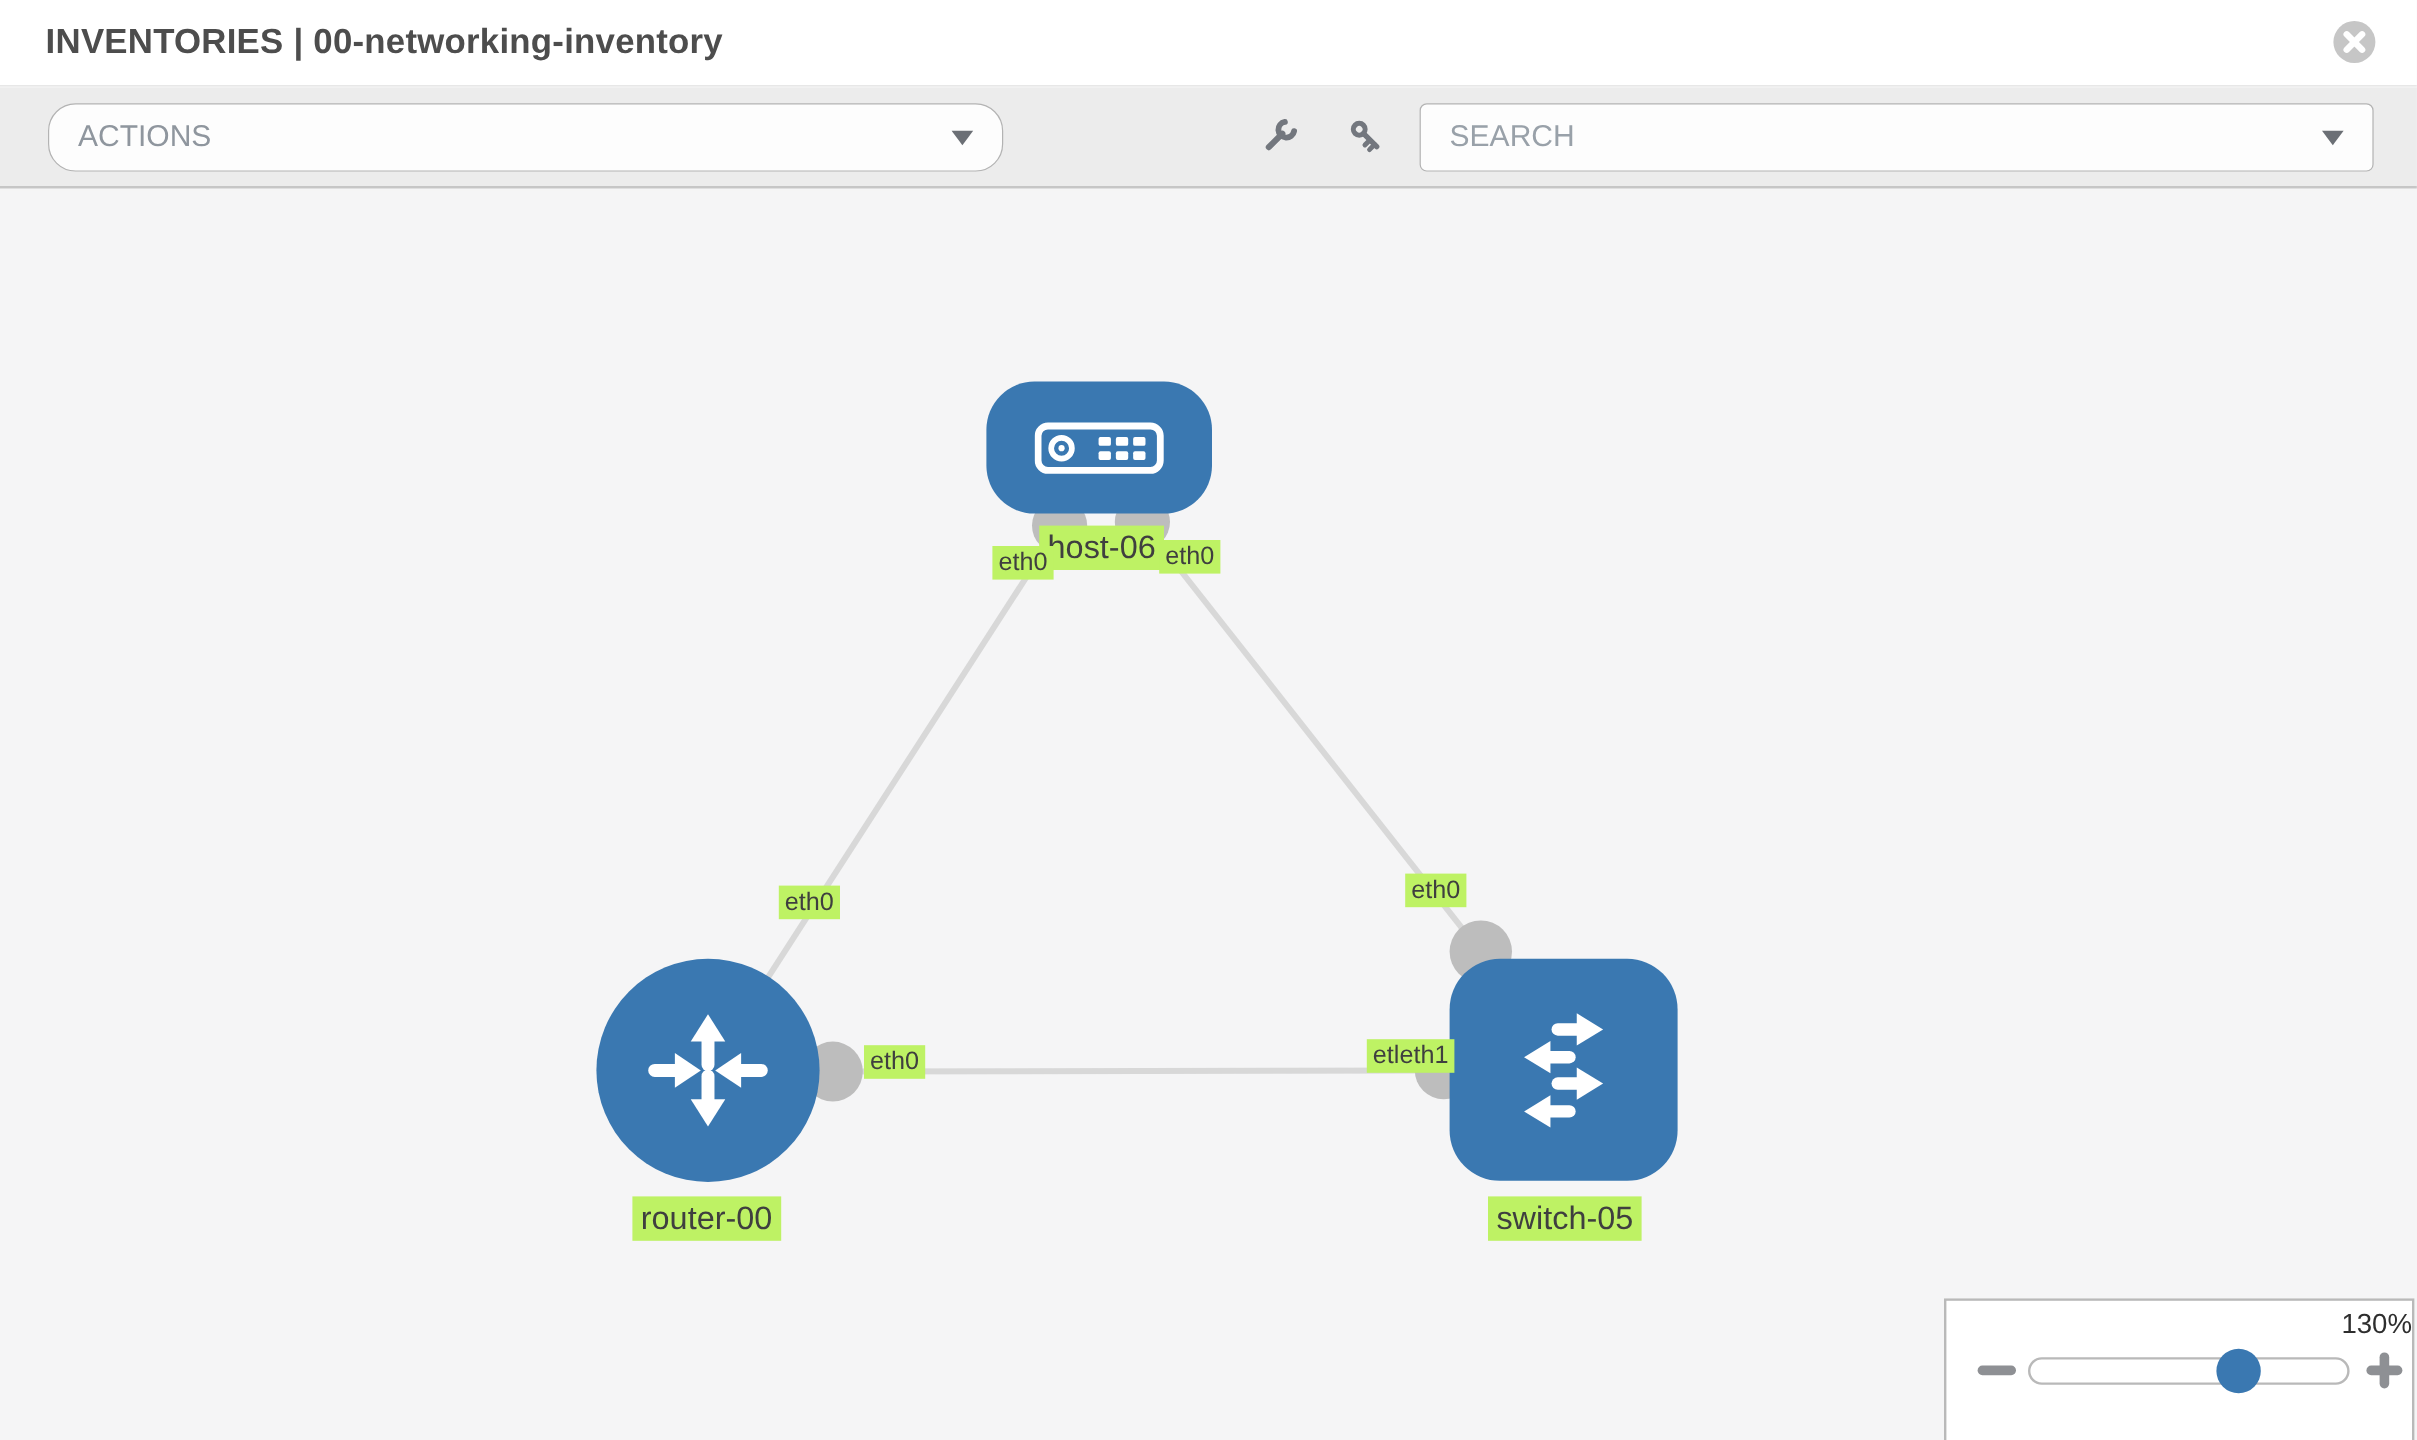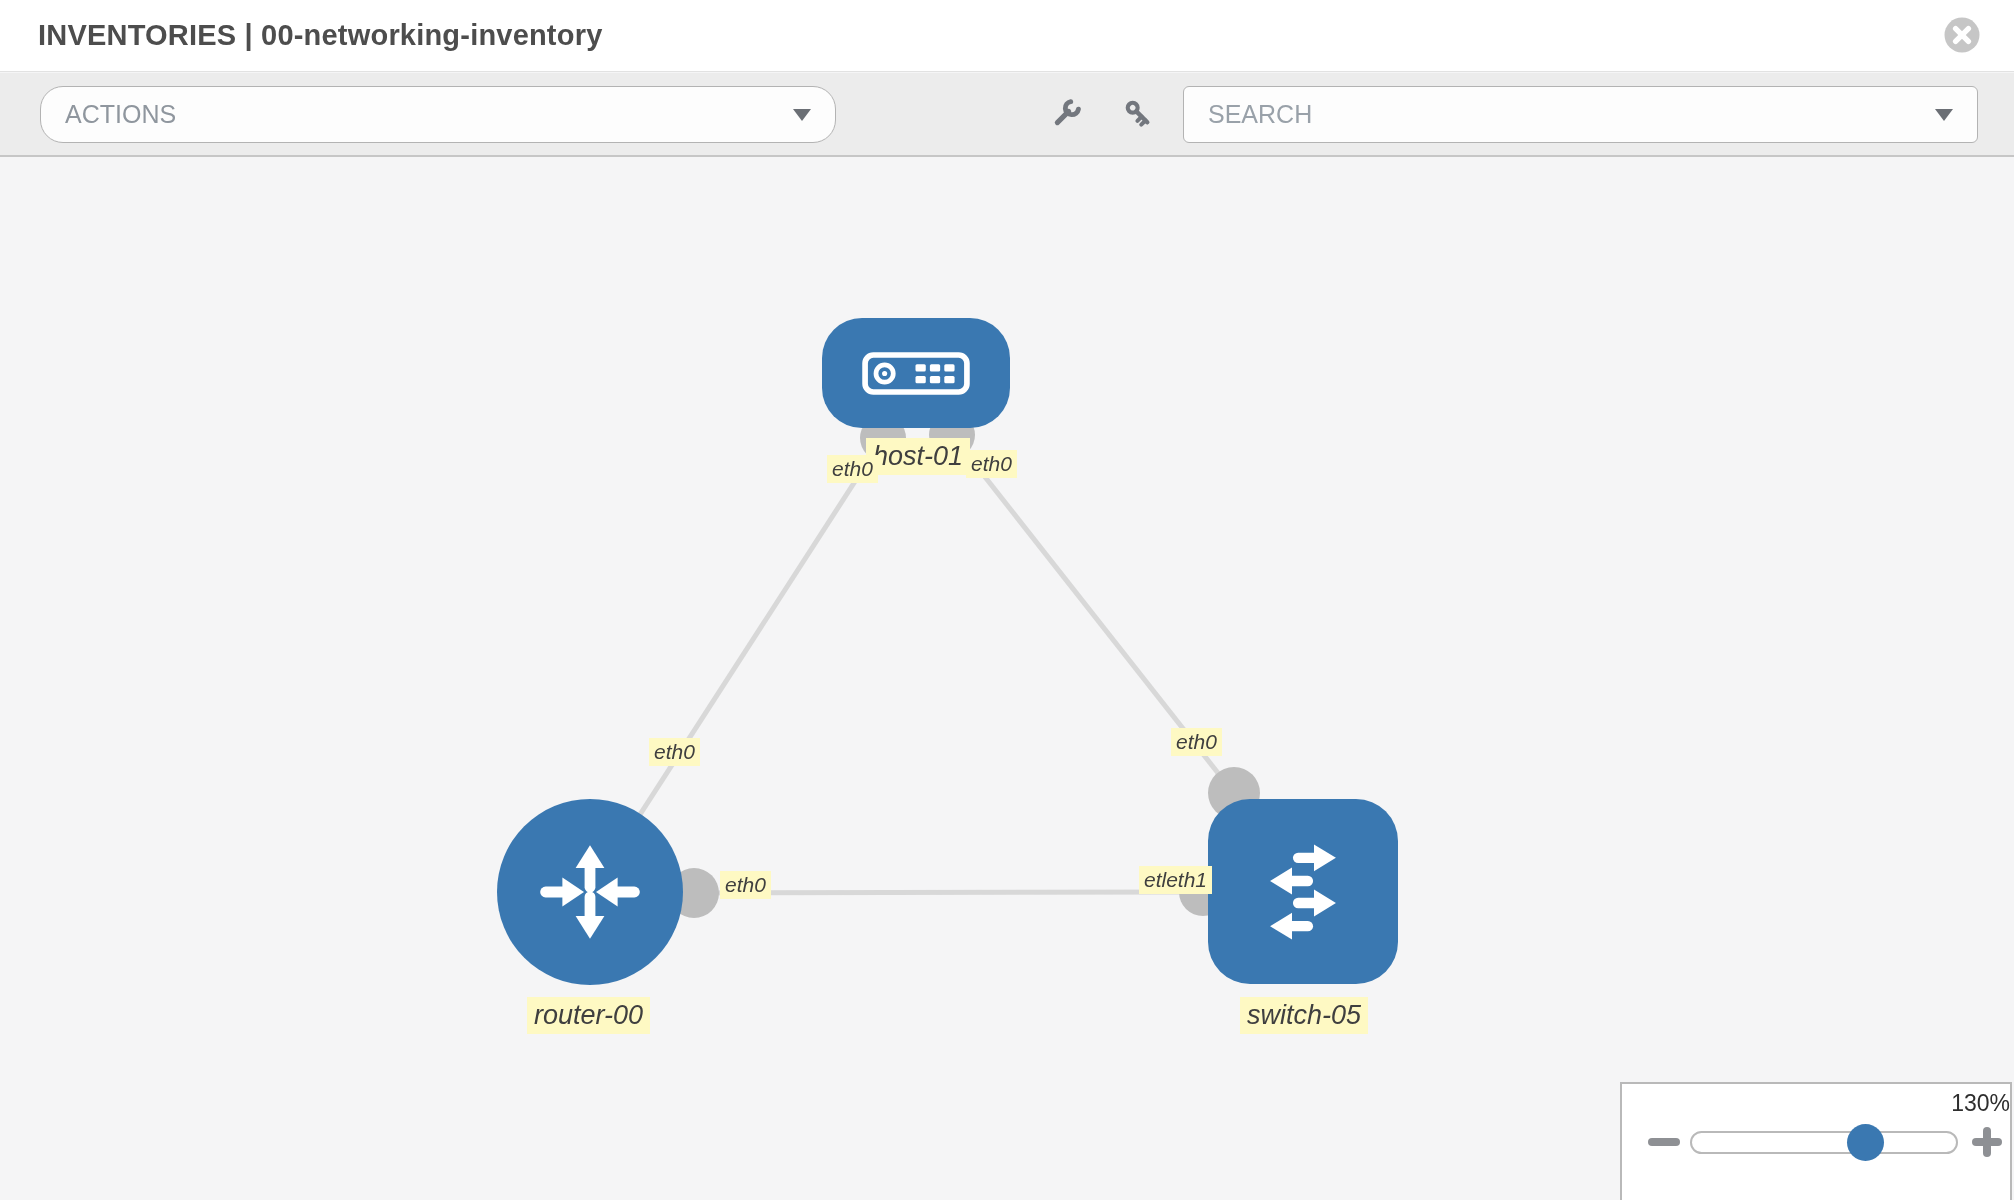--- a/index.html
+++ b/index.html
@@ -32,22 +32,22 @@
   .canvas { position:absolute; left:0; top:159px; width:2014px; height:1041px;
     background:#f5f5f6; }
   .edges-layer { position:absolute; left:0; top:0; width:2014px; height:1041px; }
 
   .node { position:absolute; background:#3a78b1; display:flex;
     align-items:center; justify-content:center; cursor:pointer; }
   .node-host   { left:822px;  top:159px; width:188px; height:110px; border-radius:40px; }
   .node-router { left:497px;  top:640px; width:186px; height:186px; border-radius:50%; }
   .node-switch { left:1208px; top:640px; width:190px; height:185px; border-radius:42px; }
 
-  .lbl { position:absolute; background:#fef9c3; color:#3f3f3f; white-space:nowrap;
-    line-height:1.15;font-style:italic; }
+  .lbl { position:absolute; background:#bef264; color:#3f3f3f; white-space:nowrap;
+    line-height:1.15; }
   .node-lbl { font-size:27px; padding:3px 7px; }
   .port-lbl { font-size:21px; padding:2px 5px; }
 
   .host-lbl    { left:866px;  top:279px; }
   .router-lbl  { left:527px;  top:838px; }
   .switch-lbl  { left:1240px; top:838px; }
   .pl-0 { left:827px;  top:296px; }
   .pl-1 { left:966px;  top:291px; }
   .pl-2 { left:649px;  top:579px; }
   .pl-3 { left:1171px; top:569px; }
@@ -162,21 +162,21 @@
         <line x1="54" y1="41" x2="39" y2="41"></line>
         <polygon points="23,41 41,30 41,52" stroke="none"></polygon>
         <line x1="46" y1="59" x2="61" y2="59"></line>
         <polygon points="77,59 59,48 59,70" stroke="none"></polygon>
         <line x1="54" y1="78" x2="39" y2="78"></line>
         <polygon points="23,78 41,67 41,89" stroke="none"></polygon>
       </g>
     </svg>
   </div>
 
-  <div class="lbl node-lbl host-lbl">host-01</div>
+  <div class="lbl node-lbl host-lbl">host-06</div>
   <div class="lbl node-lbl router-lbl">router-00</div>
   <div class="lbl node-lbl switch-lbl">switch-05</div>
 
   <div class="lbl port-lbl pl-0">eth0</div>
   <div class="lbl port-lbl pl-1">eth0</div>
   <div class="lbl port-lbl pl-2">eth0</div>
   <div class="lbl port-lbl pl-3">eth0</div>
   <div class="lbl port-lbl pl-4">eth0</div>
   <div class="lbl port-lbl pl-5">etleth1</div>
 </div>

